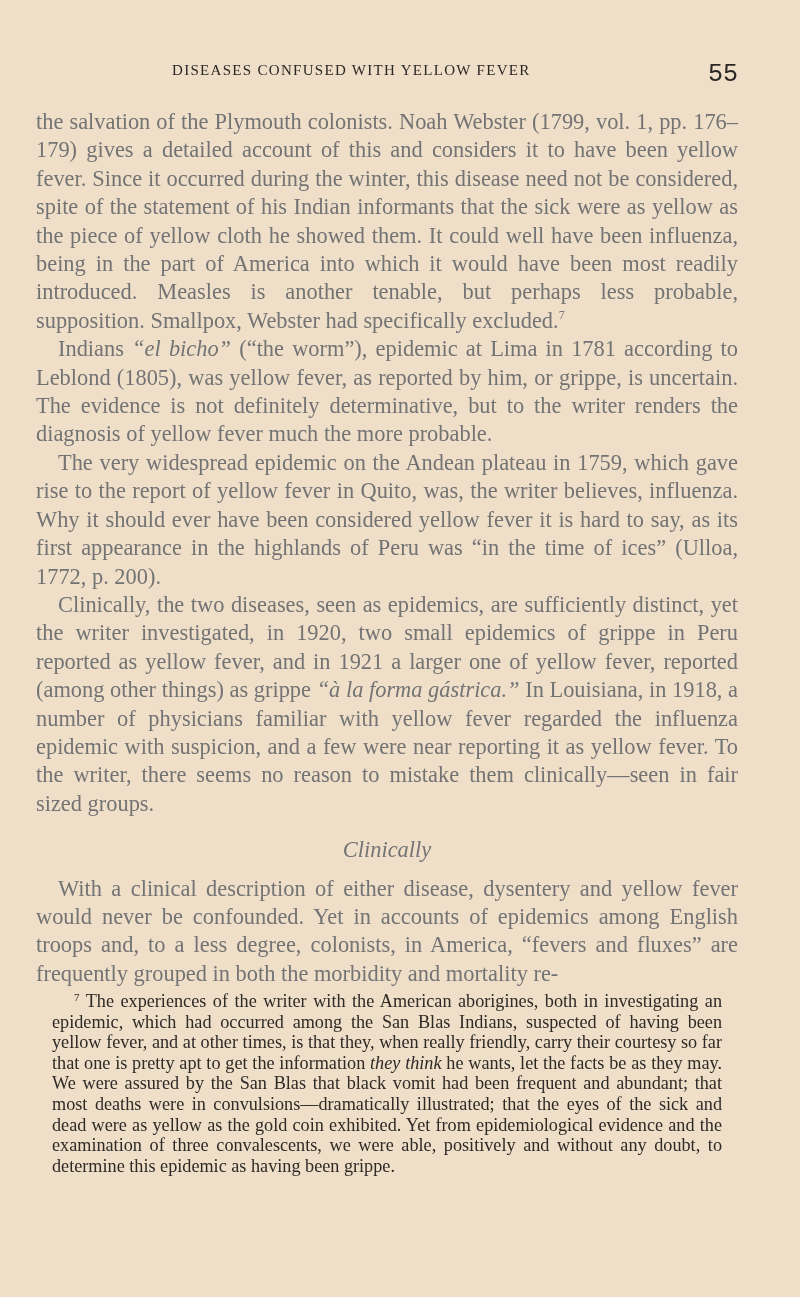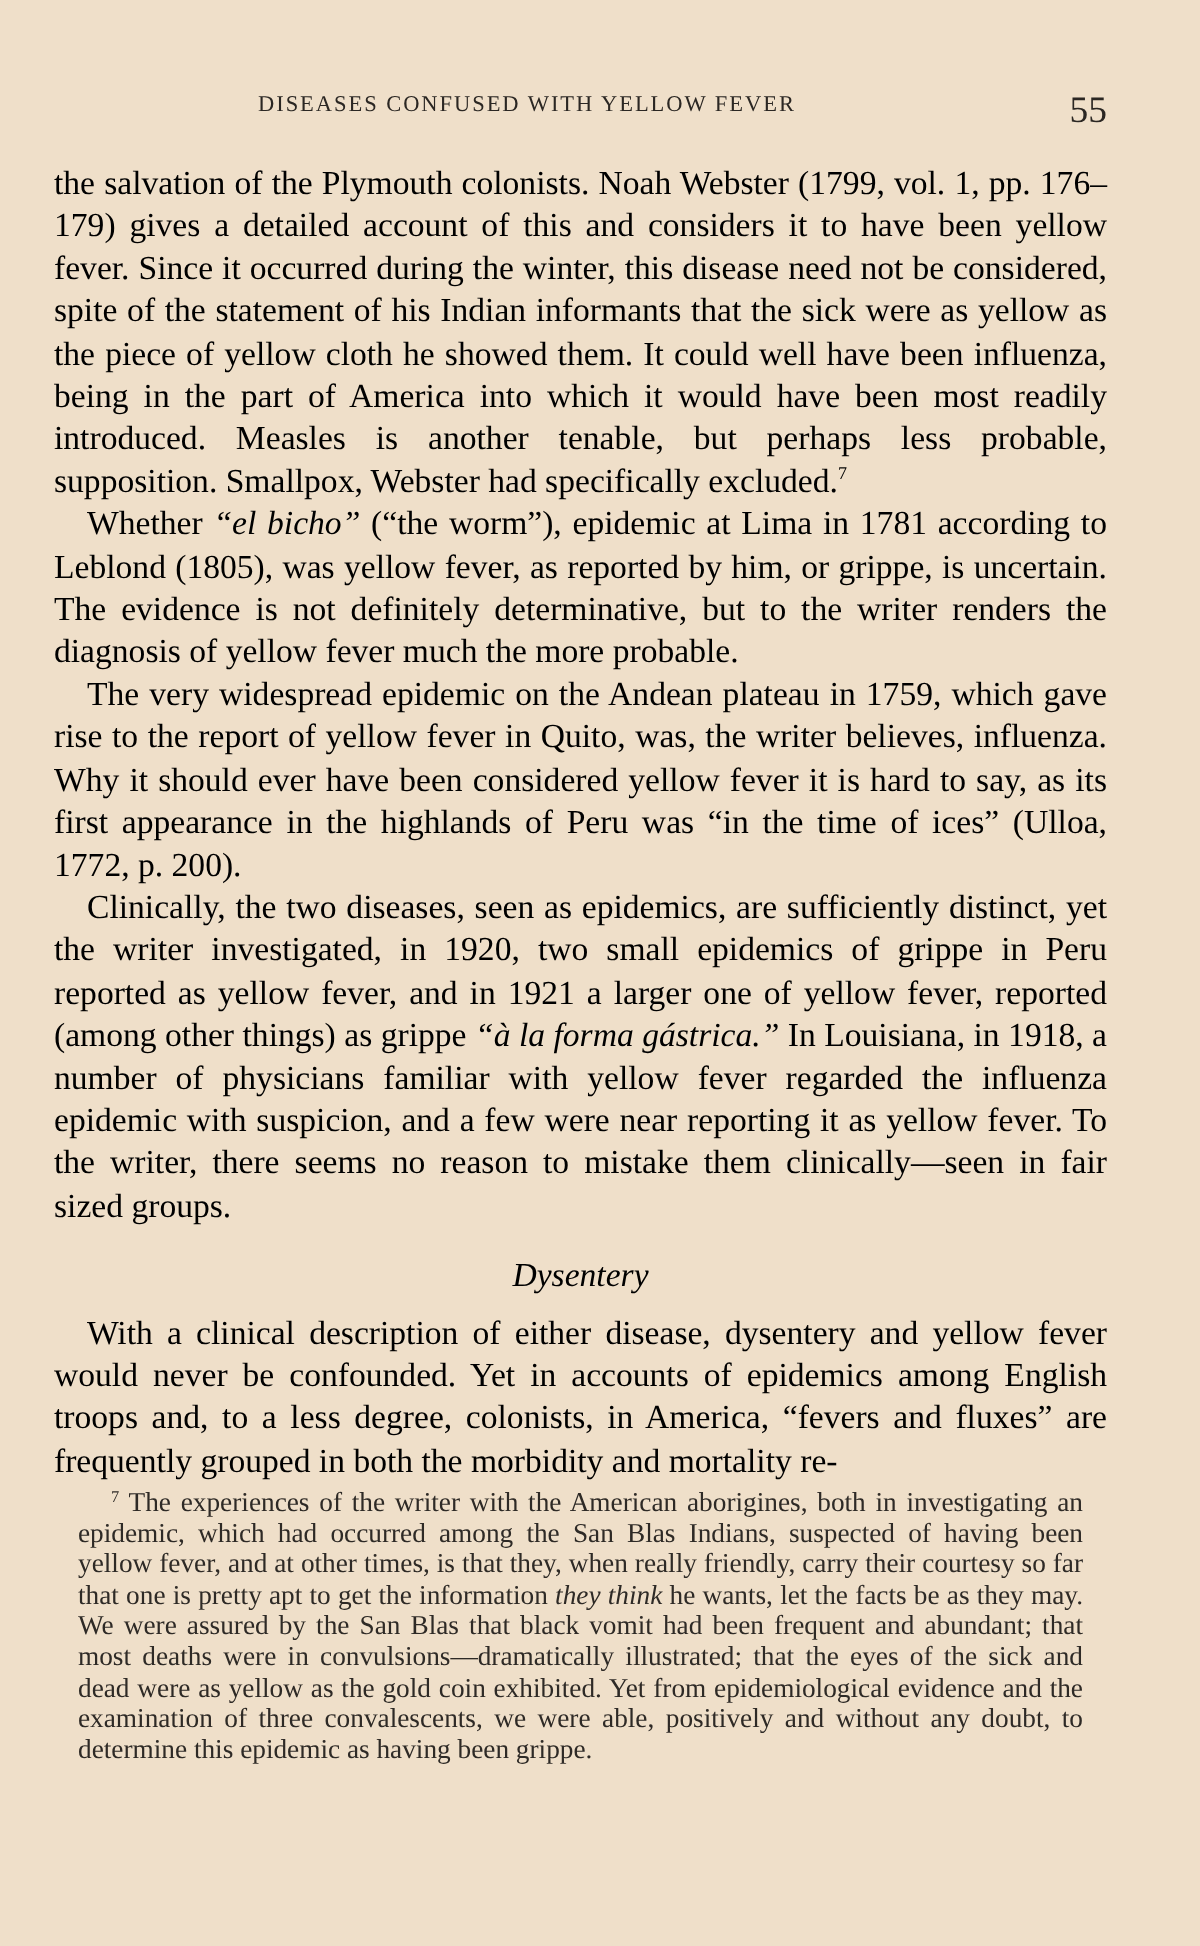--- a/index.html
+++ b/index.html
@@ -33,34 +33,34 @@
     font-size: 15px;
     letter-spacing: 1.3px;
     font-variant: small-caps;
     text-transform: uppercase;
     color: #2b2723;
   }
   .page-number {
     position: absolute;
     right: 0;
     top: 2px;
-    font-family: Liberation Serif, serif;
+    font-family: Liberation Mono, monospace;
     font-size: 25px;
     color: #2b2723;
   }
   .body-text {
     position: absolute;
     top: 108px;
     left: 0;
     width: 702px;
     font-family: "Liberation Serif", serif;
     font-size: 22.4px;
     line-height: 28.4px;
     text-align: justify;
-    color: #000000;
+    color: #737373;
   }
   .body-text p { margin: 0; text-indent: 0; }
   .body-text p.indent { text-indent: 22px; }
   .body-text i { }
   sup.fnref { font-size: 12px; vertical-align: 9px; line-height: 0; }
   .section-heading {
     text-align: center;
     font-style: italic;
     font-size: 22.4px;
     margin: 18px 0 10px 0;
@@ -83,23 +83,23 @@
 <body>
 
 <div class="page">
   <div class="running-head">
     <span class="running-title">Diseases Confused with Yellow Fever</span>
     <span class="page-number">55</span>
   </div>
 
   <div class="body-text">
     <p><span>the salvation of the Plymouth colonists. Noah Webster (1799, vol. 1, pp. 176–179) gives a detailed account of this and considers it to have been yellow fever. Since it occurred during the winter, this disease need not be considered, spite of the statement of his Indian informants that the sick were as yellow as the piece of yellow cloth he showed them. It could well have been influenza, being in the part of America into which it would have been most readily introduced. Measles is another tenable, but perhaps less probable, supposition. Smallpox, Webster had specifically excluded.</span><sup class="fnref">7</sup></p>
-    <p class="indent"><span>Whether </span><i>“el bicho”</i><span> (“the worm”), epidemic at Lima in 1781 according to Leblond (1805), was yellow fever, as reported by him, or grippe, is uncertain. The evidence is not definitely determinative, but to the writer renders the diagnosis of yellow fever much the more probable.</span></p>
+    <p class="indent"><span>Indians </span><i>“el bicho”</i><span> (“the worm”), epidemic at Lima in 1781 according to Leblond (1805), was yellow fever, as reported by him, or grippe, is uncertain. The evidence is not definitely determinative, but to the writer renders the diagnosis of yellow fever much the more probable.</span></p>
     <p class="indent">The very widespread epidemic on the Andean plateau in 1759, which gave rise to the report of yellow fever in Quito, was, the writer believes, influenza. Why it should ever have been considered yellow fever it is hard to say, as its first appearance in the highlands of Peru was “in the time of ices” (Ulloa, 1772, p. 200).</p>
     <p class="indent"><span>Clinically, the two diseases, seen as epidemics, are sufficiently distinct, yet the writer investigated, in 1920, two small epidemics of grippe in Peru reported as yellow fever, and in 1921 a larger one of yellow fever, reported (among other things) as grippe </span><i>“à la forma gástrica.”</i><span> In Louisiana, in 1918, a number of physicians familiar with yellow fever regarded the influenza epidemic with suspicion, and a few were near reporting it as yellow fever. To the writer, there seems no reason to mistake them clinically—seen in fair sized groups.</span></p>
-    <div class="section-heading">Dysentery</div>
+    <div class="section-heading">Clinically</div>
     <p class="indent">With a clinical description of either disease, dysentery and yellow fever would never be confounded. Yet in accounts of epidemics among English troops and, to a less degree, colonists, in America, “fevers and fluxes” are frequently grouped in both the morbidity and mortality re-</p>
   </div>
 
   <div class="footnotes">
     <p><sup>7</sup><span> The experiences of the writer with the American aborigines, both in investigating an epidemic, which had occurred among the San Blas Indians, suspected of having been yellow fever, and at other times, is that they, when really friendly, carry their courtesy so far that one is pretty apt to get the information </span><i>they think</i><span> he wants, let the facts be as they may. We were assured by the San Blas that black vomit had been frequent and abundant; that most deaths were in convulsions—dramatically illustrated; that the eyes of the sick and dead were as yellow as the gold coin exhibited. Yet from epidemiological evidence and the examination of three convalescents, we were able, positively and without any doubt, to determine this epidemic as having been grippe.</span></p>
   </div>
 </div>
 
 </body></html>

